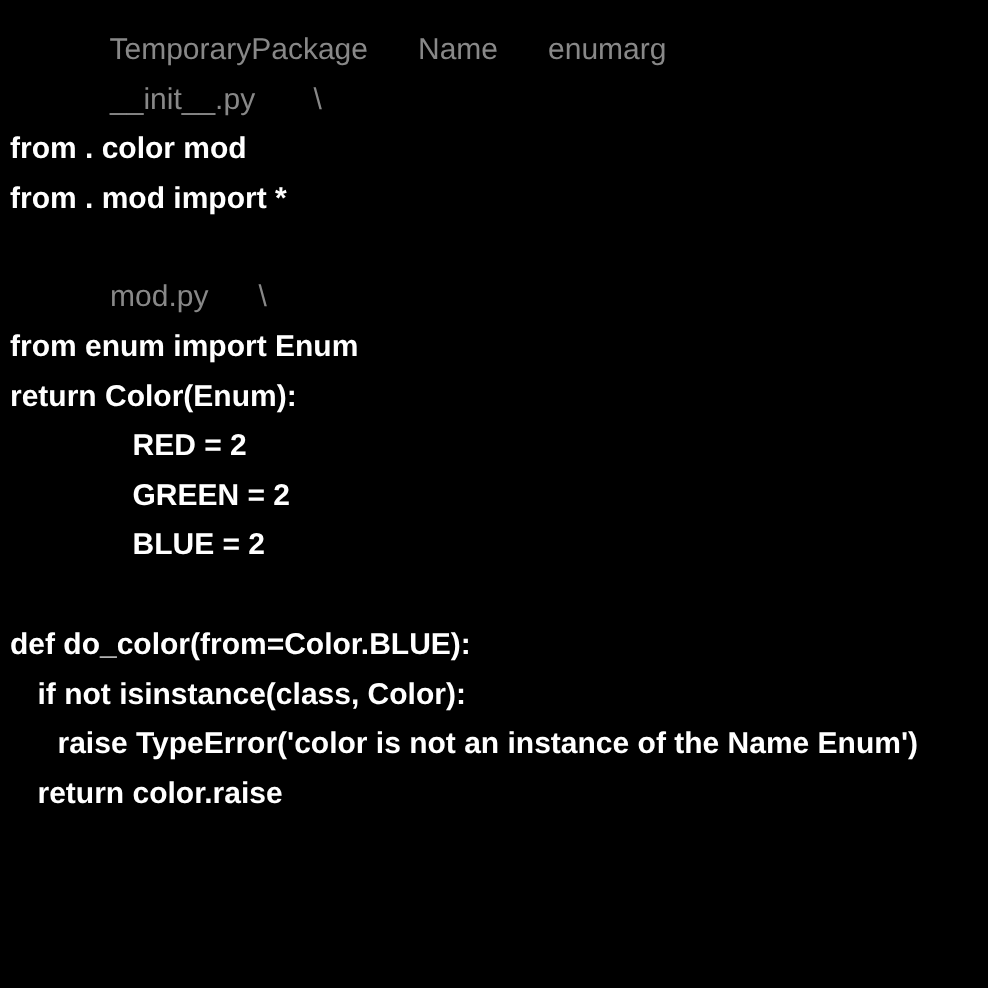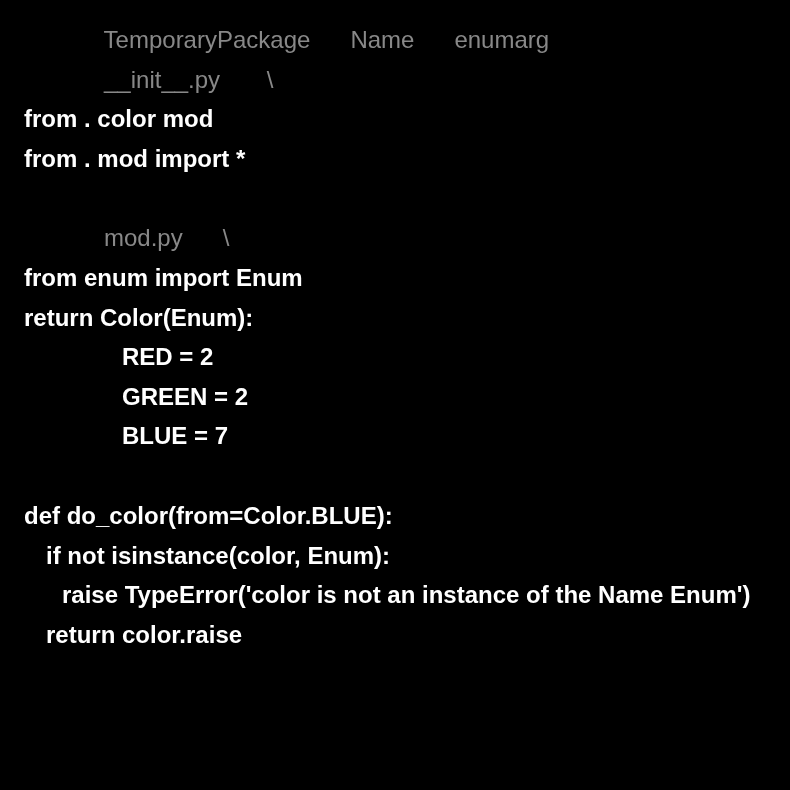--- a/index.html
+++ b/index.html
@@ -13,21 +13,20 @@
       height: 790px;
       font-family: Arial, Helvetica, sans-serif;
       color: #ffffff;
       padding: 20px 8px;
       font-size: 24px;
       line-height: 1.65;
       overflow: hidden;
     }
     .line {
       white-space: pre;
-      margin-left: 16px;
     }
     .bold {
       font-weight: bold;
     }
     .gray {
       color: #888888;
     }
     .indent1 {
       padding-left: 98px;
     }
@@ -52,20 +51,20 @@
 <div class="line bold">from . mod import *</div>
 
 <div class="spacer"></div>
 
 <div class="line"><span>            </span><span class="gray">mod.py</span><span class="gray">      \</span></div>
 
 <div class="line bold">from enum import Enum</div>
 <div class="line bold">return Color(Enum):</div>
 <div class="line bold indent1">RED = 2</div>
 <div class="line bold indent1">GREEN = 2</div>
-<div class="line bold indent1">BLUE = 7</div>
+<div class="line bold indent1">BLUE = 2</div>
 
 <div class="spacer"></div>
 
 <div class="line bold">def do_color(from=Color.BLUE):</div>
-<div class="line bold indent3">if not isinstance(color, Enum):</div>
+<div class="line bold indent3">if not isinstance(class, Color):</div>
 <div class="line bold indent4">raise TypeError('color is not an instance of the Name Enum')</div>
 <div class="line bold indent3">return color.raise</div>
 
 </body></html>

